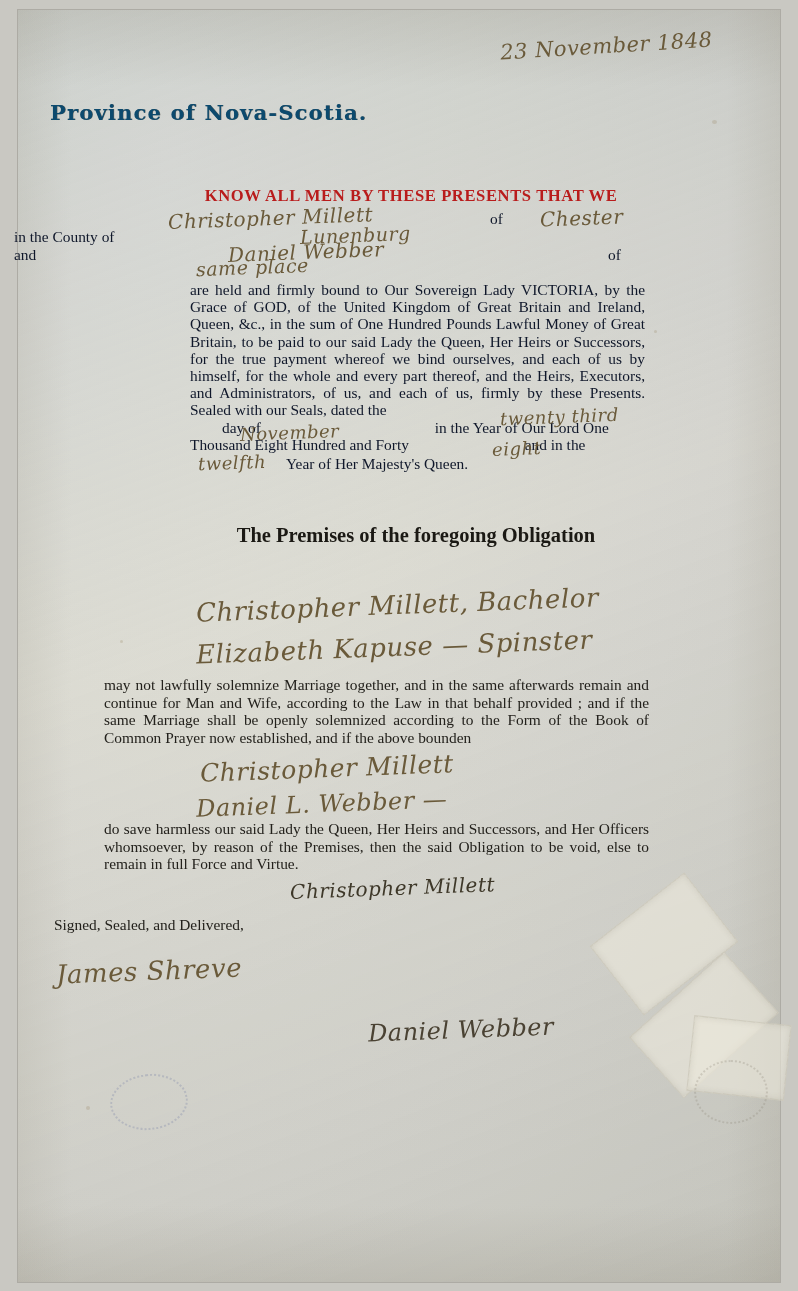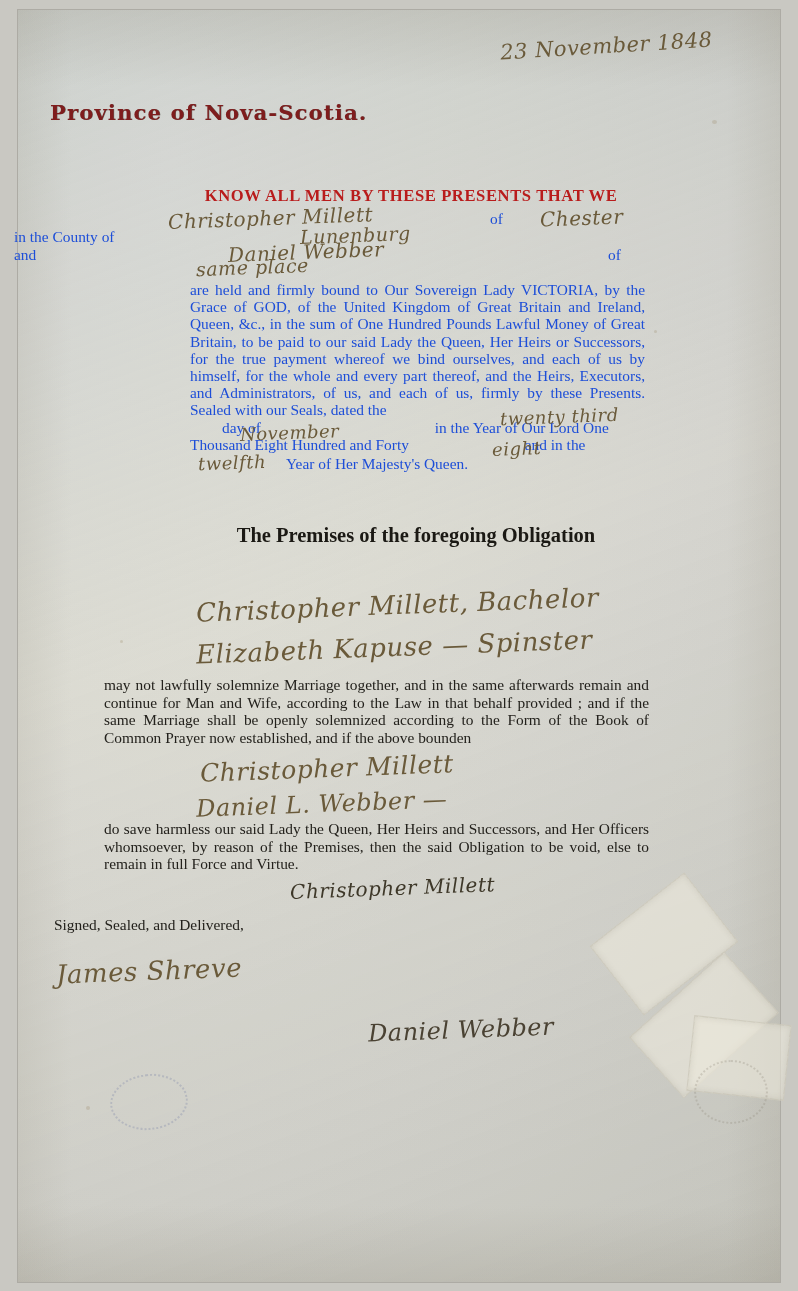--- a/index.html
+++ b/index.html
@@ -67,32 +67,32 @@
     font-size: 21px;
     transform: rotate(-3.5deg);
   }
   
   #province-heading {
     left: 50px; top: 100px;
     font-family: "DejaVu Serif", serif;
     font-weight: bold;
     font-size: 21px;
     letter-spacing: 1.2px;
-    color: #7f1d1d;
+    color: #0c4a6e;
     text-shadow: 0.5px 0 0 rgba(30,28,22,0.6);
   }
   
   .col {
     position: absolute;
     left: 190px;
     width: 455px;
     font-size: 15.4px;
     line-height: 17.2px;
     text-align: justify;
-    color: #1d4ed8;
+    color: #0f172a;
   }
   .lead {
     position: absolute;
     left: 166px; top: 186px;
     width: 490px;
     text-align: center;
     font-weight: bold;
     font-size: 16.6px;
     letter-spacing: 0.6px;
     color: #b91c1c;

